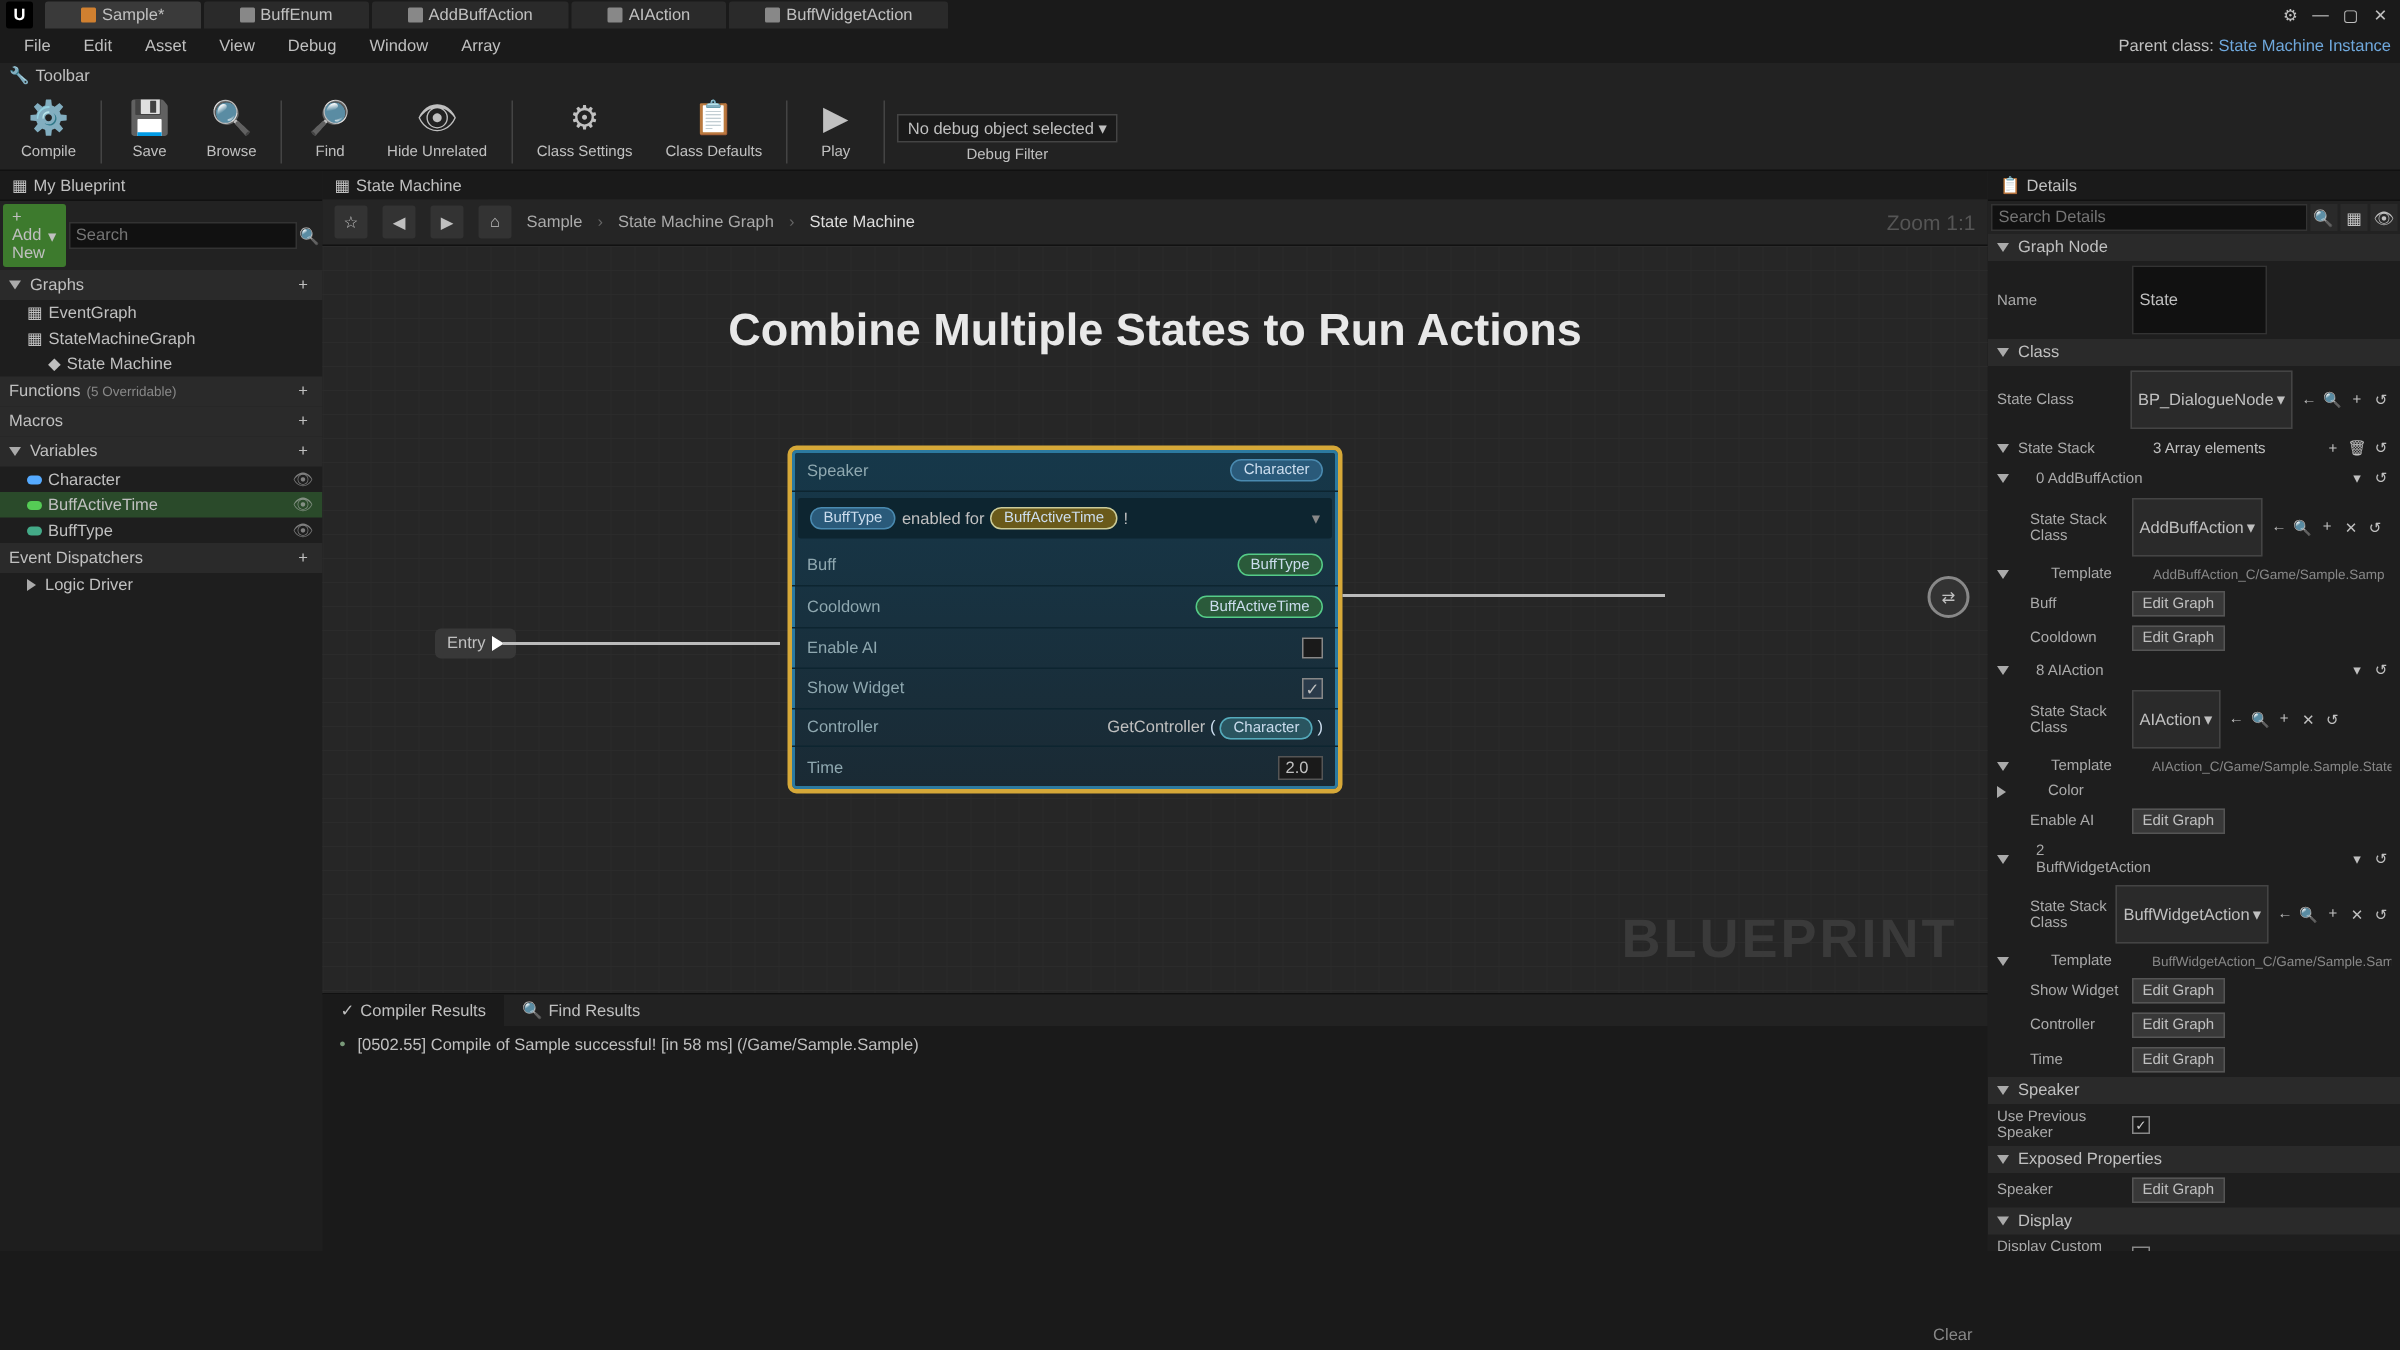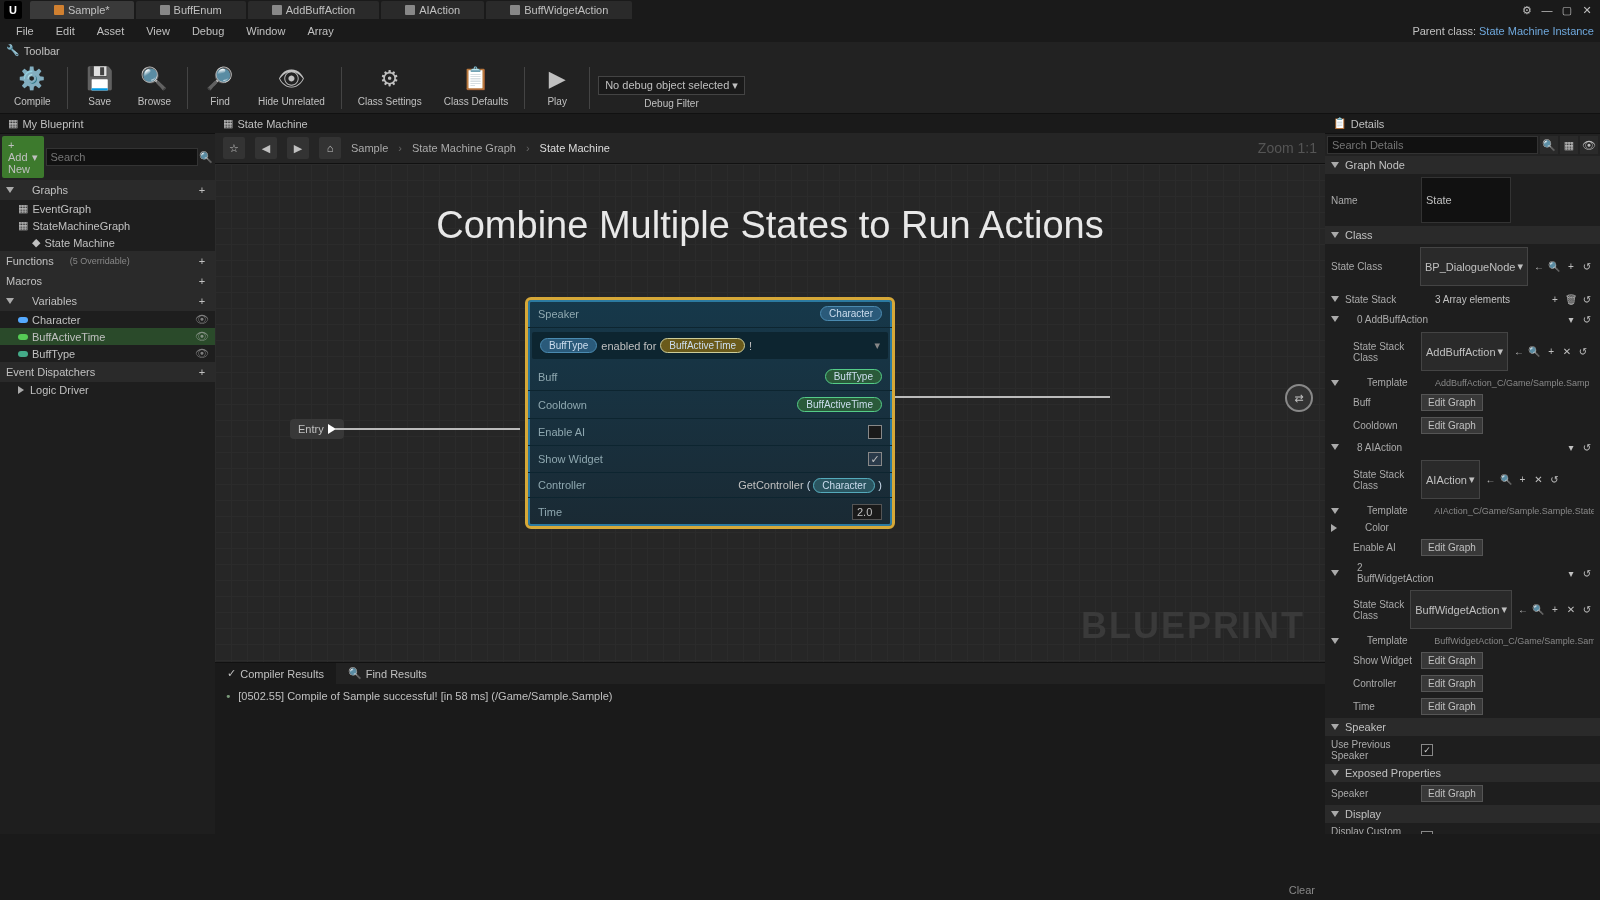--- a/index.html
+++ b/index.html
@@ -32,42 +32,42 @@
 
 .main-wrap{display:flex;height:720px}
 .left-panel{width:215px;background:#1e1e1e;display:flex;flex-direction:column}
 .panel-tab{background:#1a1a1a;padding:3px 8px;display:flex;align-items:center;gap:4px;border-bottom:1px solid #111}
 .search-row{display:flex;align-items:center;padding:2px;gap:2px;background:#222}
 .add-new-btn{background:#3d7a2d;color:#fff;padding:3px 6px;border-radius:2px;display:flex;align-items:center;gap:2px;cursor:pointer}
 .search-box{flex:1;background:#111;border:1px solid #333;padding:2px 4px;color:#aaa}
 .search-btn{width:16px;height:16px;display:flex;align-items:center;justify-content:center;cursor:pointer}
 .eye-btn{width:16px;height:16px;cursor:pointer}
 
-.section-header{background:#2a2a2a;padding:3px 6px;display:flex;align-items:center;gap:16px;cursor:pointer}
+.section-header{background:#2a2a2a;padding:3px 6px;display:flex;align-items:center;gap:4px;cursor:pointer}
 .section-header .plus{margin-left:auto;width:14px;height:14px;display:flex;align-items:center;justify-content:center}
 .section-note{color:#888;font-size:9px}
 .tree-item{padding:2px 6px 2px 18px;display:flex;align-items:center;gap:4px;cursor:pointer}
 .tree-item.nested{padding-left:32px}
 .tree-item.sel{background:#2a4a2a}
 .pill{width:10px;height:6px;border-radius:3px;background:#4a8}
 .pill.blue{background:#5af}
 .pill.green{background:#5c5}
 .item-eye{margin-left:auto;opacity:0.6}
 
 .center-panel{flex:1;display:flex;flex-direction:column;background:#232323}
 .sub-tab{background:#1a1a1a;padding:3px 8px;display:flex;align-items:center;gap:4px;width:110px}
 .breadcrumb-bar{display:flex;align-items:center;padding:4px 8px;gap:10px;background:#252525;border-bottom:1px solid #111}
 .bc-btn{width:22px;height:22px;background:#333;border-radius:2px;display:flex;align-items:center;justify-content:center;cursor:pointer}
 .bc-item{color:#aaa;cursor:pointer}
 .bc-item.current{color:#ddd}
 .bc-sep{color:#666}
 .zoom-label{margin-left:auto;color:#555;font-size:14px}
 
 .graph-canvas{flex:1;background:#262626;position:relative;background-image:linear-gradient(#2b2b2b 1px,transparent 1px),linear-gradient(90deg,#2b2b2b 1px,transparent 1px);background-size:16px 16px}
-.big-title{position:absolute;top:40px;left:50%;transform:translateX(-50%);font-size:38px;color:#e8e8e8;font-weight:400;white-space:nowrap}
+.big-title{position:absolute;top:40px;left:50%;transform:translateX(-50%);font-size:30px;color:#e8e8e8;font-weight:700;white-space:nowrap}
 .blueprint-wm{position:absolute;right:20px;bottom:15px;font-size:36px;font-weight:bold;color:#3a3a3a;letter-spacing:2px}
 .entry-node{position:absolute;left:75px;top:255px;background:#383838;border-radius:4px;padding:4px 8px;display:flex;align-items:center;gap:4px}
 .exec-pin{width:0;height:0;border-top:5px solid transparent;border-bottom:5px solid transparent;border-left:8px solid #fff}
 .wire{position:absolute;top:264px;left:120px;width:185px;height:2px;background:#bbb}
 .wire2{position:absolute;top:232px;left:680px;width:215px;height:2px;background:#bbb}
 .exit-pin{position:absolute;right:12px;top:220px;width:28px;height:28px;background:#333;border:2px solid #888;border-radius:14px;display:flex;align-items:center;justify-content:center}
 
 .state-node{position:absolute;left:310px;top:133px;width:370px;background:linear-gradient(#16384a,#1a2a34);border:3px solid #d6a838;border-radius:6px;box-shadow:inset 0 0 0 2px #2c7aa0}
 .sn-row{padding:6px 10px;border-bottom:1px solid #0d2530;display:flex;align-items:center;gap:6px}
 .sn-row:last-child{border-bottom:none}

